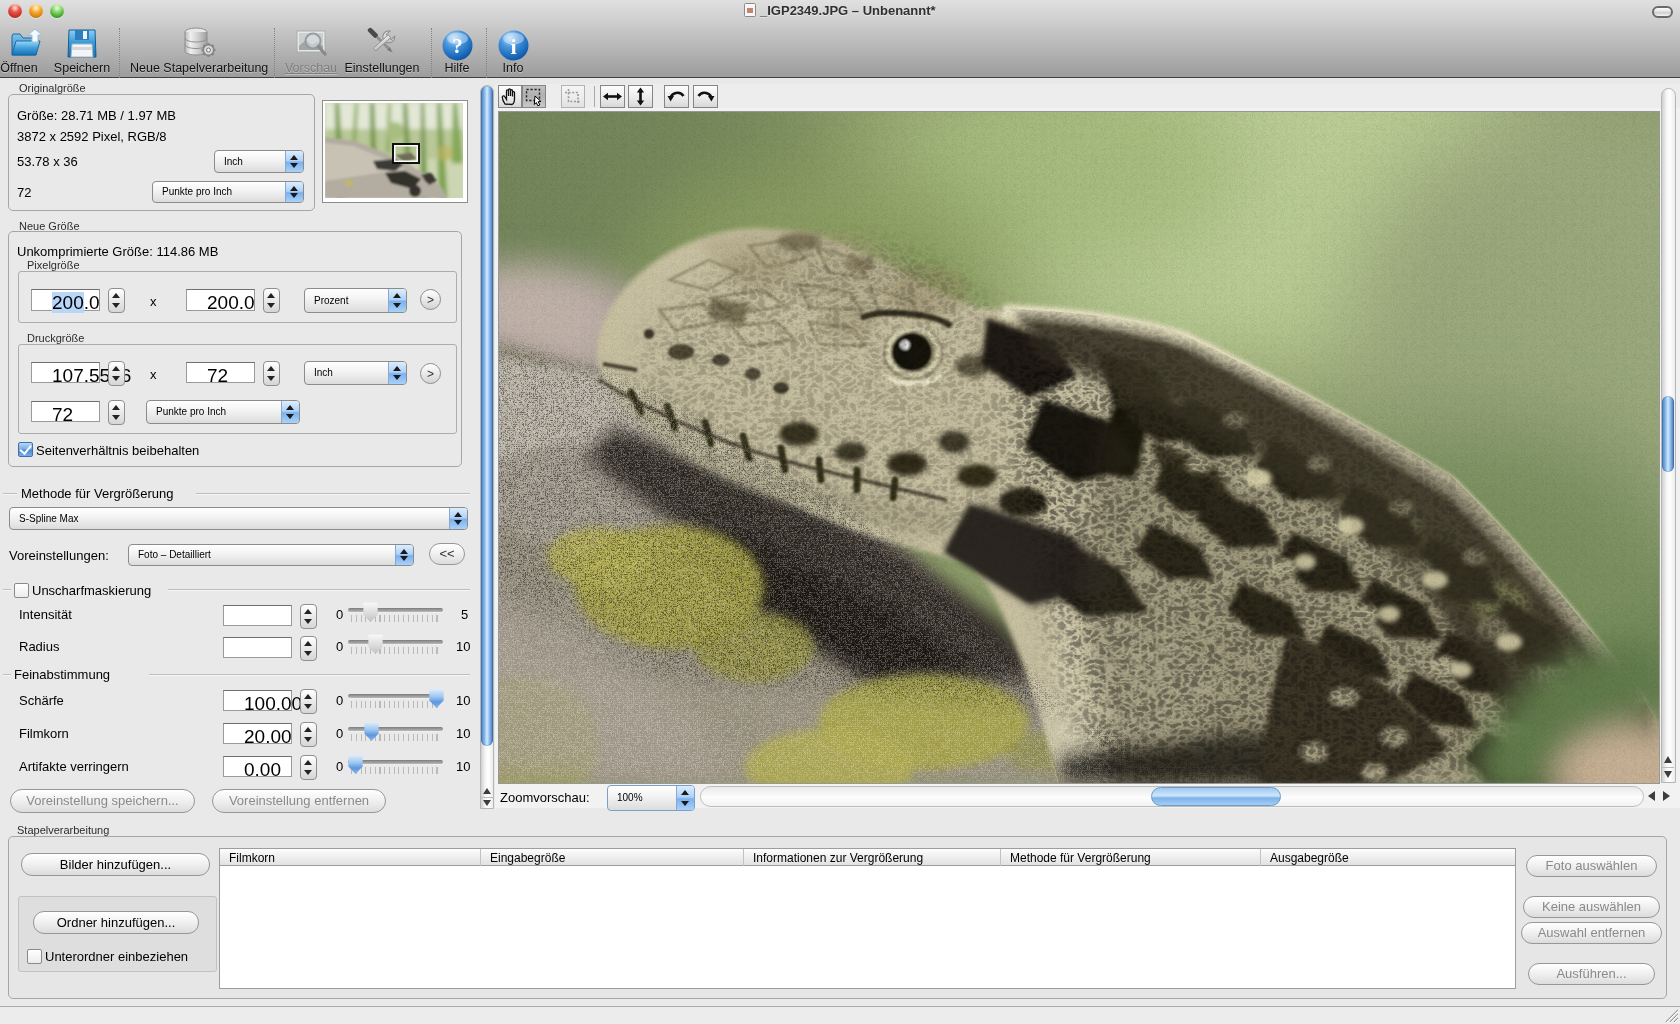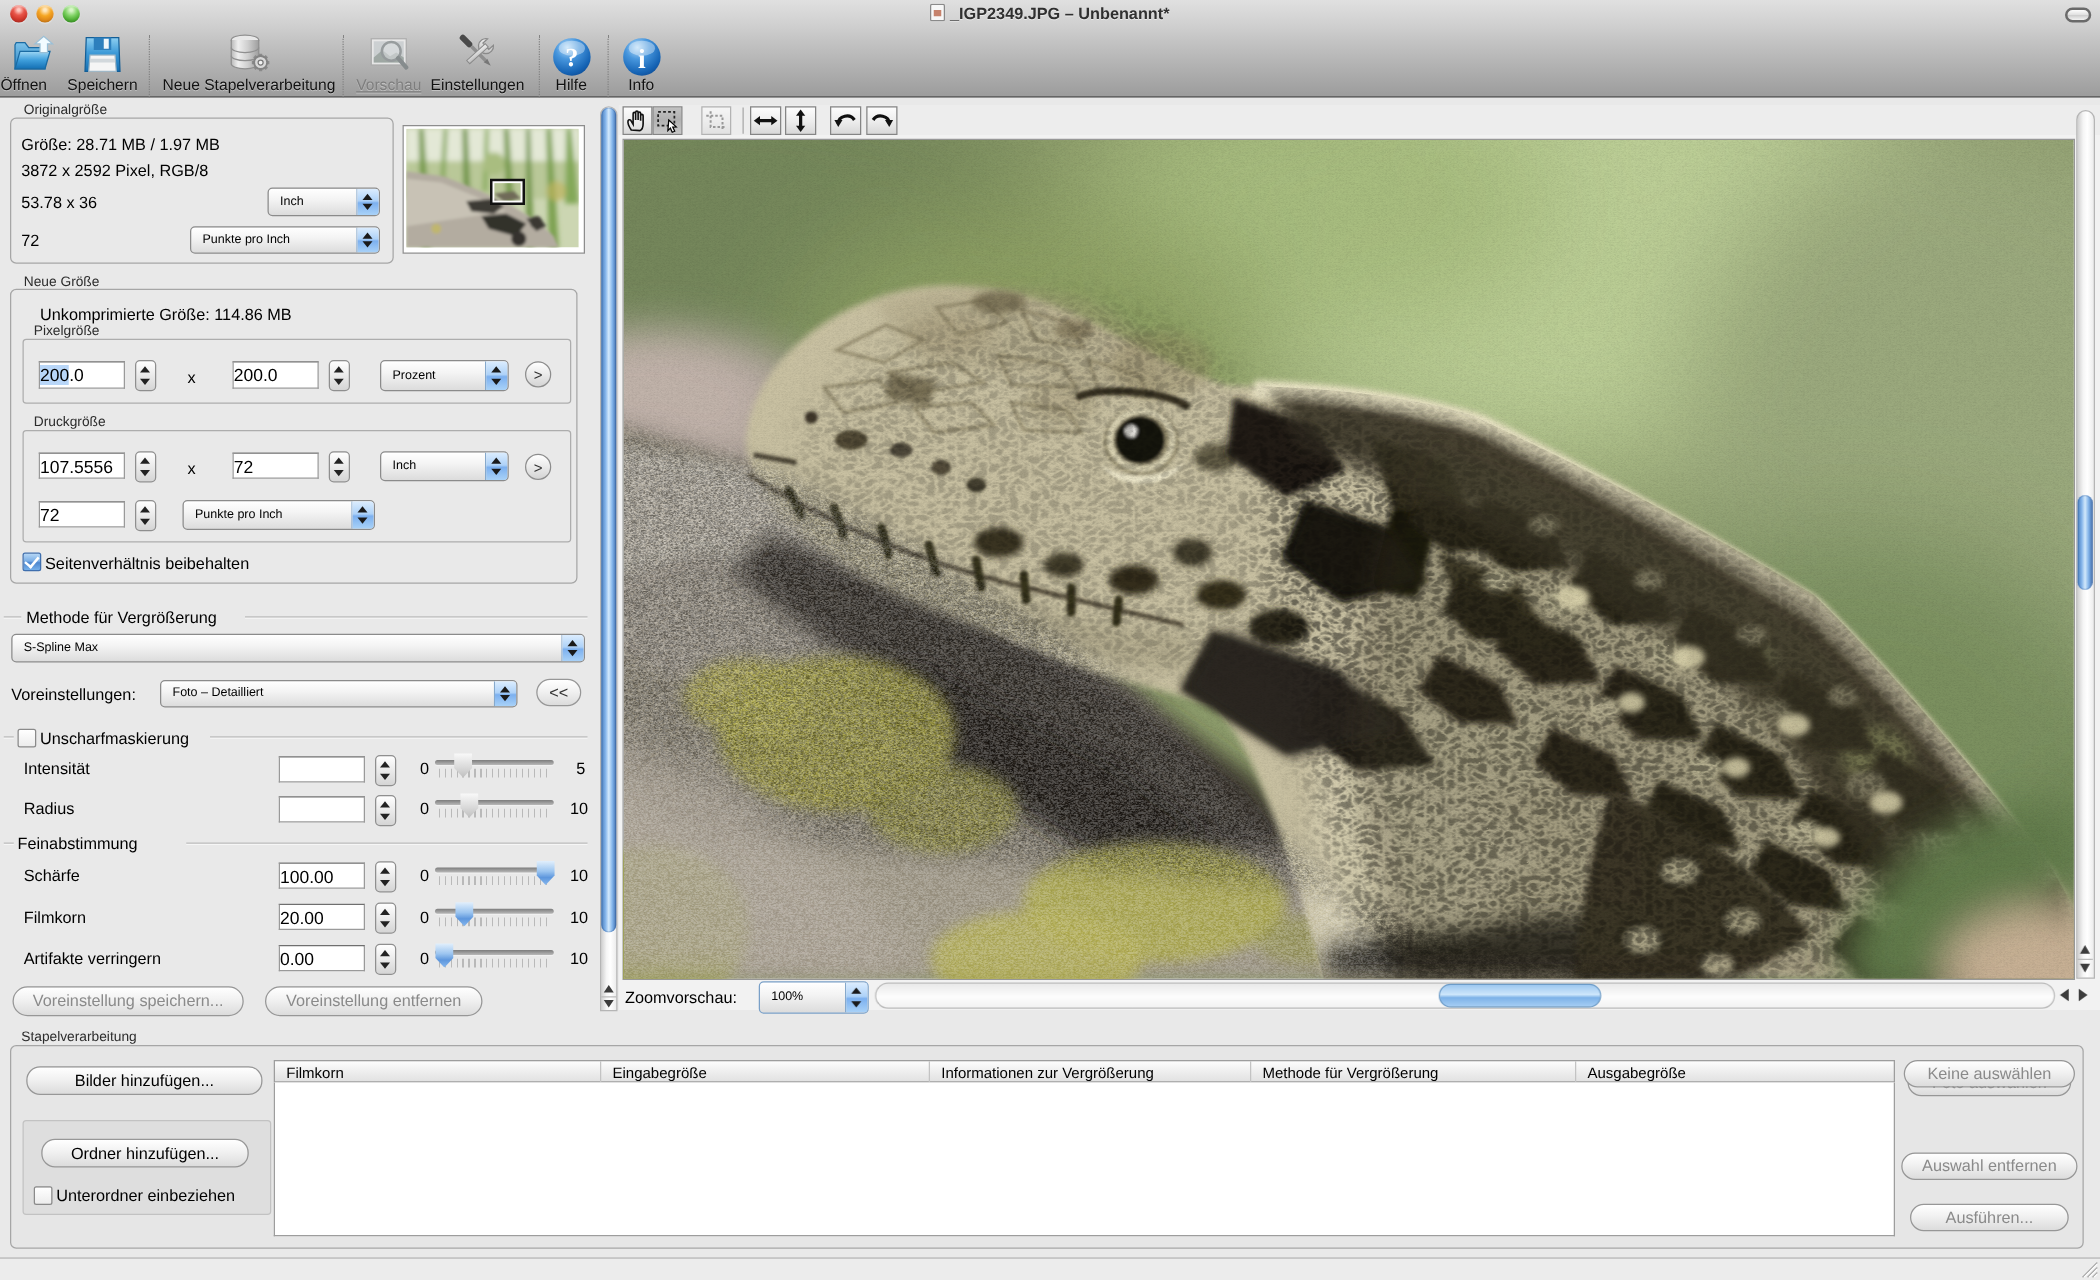--- a/index.html
+++ b/index.html
@@ -14,21 +14,21 @@
 #lozenge{position:absolute;left:1652px;top:6px;width:17px;height:8px;border:2px solid #6a6a6a;border-radius:6px;background:linear-gradient(#fdfdfd,#e2e2e2 45%,#cfcfcf 55%,#f2f2f2);}
 .tbi{position:absolute;top:28px;}
 .tbl{position:absolute;top:61px;font-size:12.5px;color:#111;text-align:center;text-shadow:0 1px 0 rgba(255,255,255,.35);white-space:nowrap;}
 .tbl.dis{color:#7d7d7d;text-decoration:underline;}
 .tsep{position:absolute;top:28px;width:0;height:50px;border-left:1px dotted #838383;}
 
 .glabel{position:absolute;font-size:11px;color:#2c2c2c;white-space:nowrap;}
 .gbox{position:absolute;border:1px solid #a6a6a6;border-radius:5px;}
 .ibox{position:absolute;border:1px solid #adadad;border-radius:3px;}
 .txt13{position:absolute;font-size:13px;color:#000;white-space:nowrap;}
-.field{position:absolute;background:#fff;border:1px solid #9a9a9a;border-top-color:#6f6f6f;font-size:14px;color:#000;padding:2px 0 0 0;box-sizing:border-box;white-space:nowrap;}
+.field{position:absolute;background:#fff;border:1px solid #9a9a9a;border-top-color:#6f6f6f;font-size:19px;color:#000;padding:2px 0 0 20px;box-sizing:border-box;white-space:nowrap;}
 .stepper{position:absolute;width:15px;height:23px;border:1px solid #8f8f8f;border-radius:4px;background:linear-gradient(#fff,#ececec 45%,#d5d5d5);}
 .stepper:before{content:"";position:absolute;left:3px;top:4px;border:4px solid transparent;border-bottom:5px solid #222;border-top:none;}
 .stepper:after{content:"";position:absolute;left:3px;bottom:4px;border:4px solid transparent;border-top:5px solid #222;border-bottom:none;}
 .popup{position:absolute;border:1px solid #8b8b8b;border-radius:4px;background:linear-gradient(#ffffff,#f4f4f4 40%,#dcdcdc);box-shadow:inset 0 1px 0 #fff;}
 .popup .pt{position:absolute;left:9px;top:50%;transform:translateY(-54%);font-size:10px;color:#000;white-space:nowrap;}
 .popup .cap{position:absolute;right:0;top:0;bottom:0;width:17px;border-left:1px solid #86a9cc;border-radius:0 3px 3px 0;background:linear-gradient(#dcedfe,#aed2f8 46%,#7cb0ef 54%,#a9d2f8);}
 .popup .cap:before{content:"";position:absolute;left:4px;top:4px;border:4px solid transparent;border-bottom:5px solid #1a1a1a;border-top:none;}
 .popup .cap:after{content:"";position:absolute;left:4px;bottom:4px;border:4px solid transparent;border-top:5px solid #1a1a1a;border-bottom:none;}
 .rbtn{position:absolute;width:21px;height:21px;border:1px solid #8d8d8d;border-radius:50%;background:linear-gradient(#fff,#ececec 45%,#d4d4d4);font-size:12px;color:#333;text-align:center;line-height:20px;box-sizing:border-box;}
 .pill{position:absolute;border:1px solid #979797;border-radius:11px;background:linear-gradient(#fff,#f1f1f1 45%,#dcdcdc);font-size:13px;text-align:center;box-sizing:border-box;}
@@ -226,21 +226,21 @@
   <circle cx="104" cy="75" r="5" fill="#3a3833"></circle>
   <circle cx="90" cy="88" r="6" fill="#35332e"></circle>
   <circle cx="24" cy="80" r="4" fill="#c3b961" opacity=".8"></circle>
   <path d="M70 52 L86 50 L92 56 L78 58 Z" fill="#6f6a58"></path>
  </g>
  <rect x="69.5" y="42.5" width="23" height="16" fill="none" stroke="#fff" stroke-width="2"></rect>
  <rect x="68" y="41" width="26" height="19" fill="none" stroke="#111" stroke-width="2"></rect>
 </svg>
 <div class="glabel" style="left:19px;top:220px">Neue Größe</div>
 <div class="gbox" style="left:8px;top:231px;width:452px;height:234px"></div>
-<div class="txt13" style="left:32px;top:244px">Unkomprimierte Größe: 114.86 MB</div>
+<div class="txt13" style="left:17px;top:244px">Unkomprimierte Größe: 114.86 MB</div>
 <div class="glabel" style="left:27px;top:259px">Pixelgröße</div>
 <div class="ibox" style="left:18px;top:271px;width:437px;height:50px"></div>
 <div class="field" style="left:31px;top:289px;width:69px;height:22px"><span style="background:#b8d6f8">200</span>.0</div>
 <div class="stepper" style="left:108px;top:288px"></div>
 <div class="txt13" style="left:150px;top:294px">x</div>
 <div class="field" style="left:186px;top:289px;width:69px;height:22px">200.0</div>
 <div class="stepper" style="left:263px;top:288px"></div>
 <div class="popup" style="left:304px;top:288px;width:101px;height:23px">
     <span class="pt">Prozent</span>
     <span class="cap"></span>
@@ -692,21 +692,21 @@
 <div class="txt13" style="left:45px;top:949px">Unterordner einbeziehen</div>
 <div id="thead">
  <div class="thc" style="left:0;width:261px">Filmkorn</div>
  <div class="thc" style="left:261px;width:263px">Eingabegröße</div>
  <div class="thc" style="left:524px;width:257px">Informationen zur Vergrößerung</div>
  <div class="thc" style="left:781px;width:260px">Methode für Vergrößerung</div>
  <div class="thc" style="left:1041px;width:256px;border-right:none">Ausgabegröße</div>
 </div>
 <div id="tbody"></div>
 <div class="pill dis" style="left:1526px;top:855px;width:131px;height:22px;line-height:20px">Foto auswählen</div>
-<div class="pill dis" style="left:1523px;top:848px;width:137px;height:22px;line-height:20px">Keine auswählen</div>
+<div class="pill dis" style="left:1523px;top:896px;width:137px;height:22px;line-height:20px">Keine auswählen</div>
 <div class="pill dis" style="left:1521px;top:922px;width:141px;height:22px;line-height:20px">Auswahl entfernen</div>
 <div class="pill dis" style="left:1528px;top:963px;width:127px;height:22px;line-height:20px">Ausführen...</div>
 
 <div class="abs" style="left:0;top:1006px;width:1680px;height:1px;background:#ababab;"></div>
 <div class="abs" style="left:0;top:1007px;width:1680px;height:17px;background:#ececec;"></div>
 <svg class="abs" style="left:1665px;top:1009px" width="13" height="13">
     <g stroke="#9a9a9a" stroke-width="1.2">
       <line x1="1" y1="13" x2="13" y2="1"></line>
       <line x1="5" y1="13" x2="13" y2="5"></line>
       <line x1="9" y1="13" x2="13" y2="9"></line>

